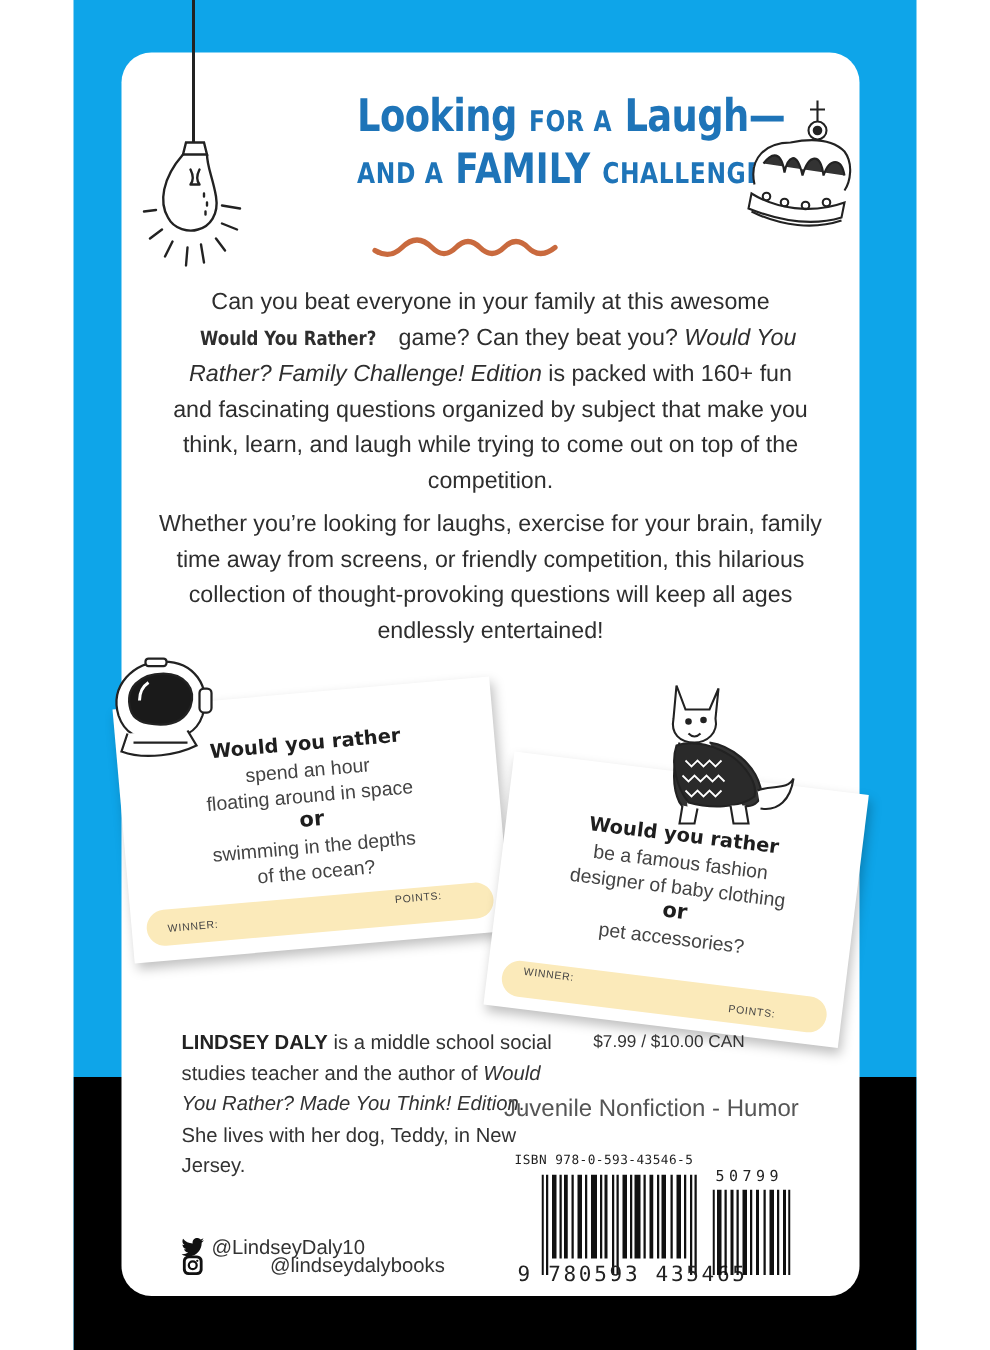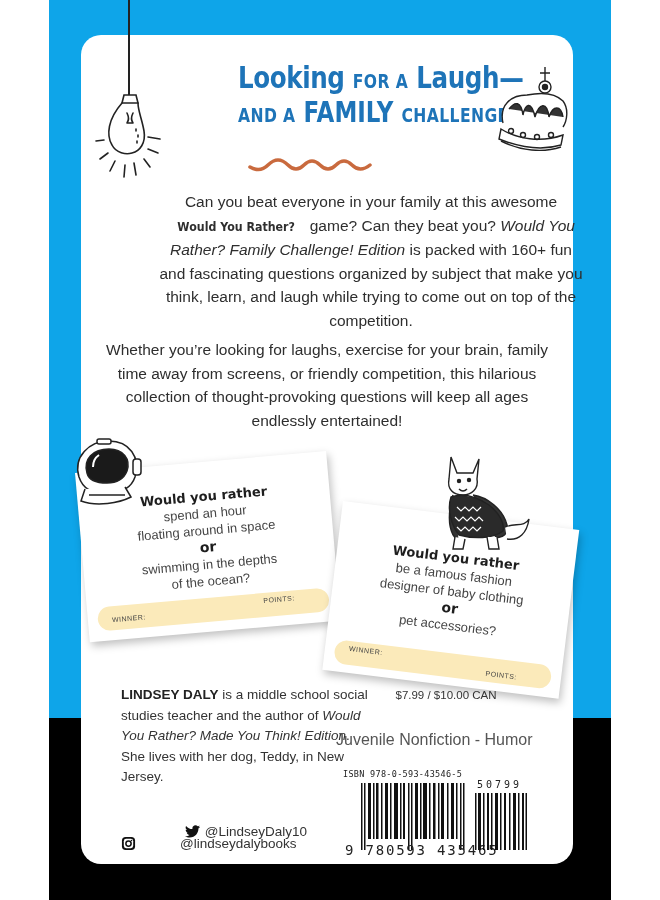--- a/index.html
+++ b/index.html
@@ -42,21 +42,21 @@
   .qcard-right .scorebar .winner { top: 4px; }
   .qcard-right .scorebar .points { top: 12px; }
 
   .helmet { position: absolute; left: 30px; top: 394px; }
   .dog { position: absolute; left: 360px; top: 418px; }
 
   .bio { position: absolute; left: 40px; top: 650px; width: 250px; font-family: "Liberation Sans", sans-serif; font-size: 13.5px; line-height: 20.5px; color: #333; }
   .bio b { font-weight: bold; color: #222; }
   .social { position: absolute; left: 40px; width: 250px; font-family: "Liberation Sans", sans-serif; font-size: 13.5px; color: #333; display: flex; align-items: center; gap: 5px; }
   .social-ig { top: 801px; gap: 44px; }
-  .social-tw { top: 789px; justify-content: center; }
+  .social-tw { top: 789px; }
 
   .price { position: absolute; left: 255px; top: 654px; width: 220px; text-align: center; font-family: "Liberation Sans", sans-serif; font-size: 11.5px; color: #333; }
   .genre { position: absolute; left: 255px; top: 696px; width: 220px; text-align: left; font-family: "Liberation Sans", sans-serif; font-size: 16px; color: #555; }
   .isbn-label { position: absolute; left: 262px; top: 734px; font-family: "DejaVu Sans Mono", monospace; font-size: 8.5px; color: #222; letter-spacing: 0.3px; }
   .barcode-main { position: absolute; left: 280px; top: 748px; width: 104px; height: 67px; }
   .barcode-add { position: absolute; left: 394px; top: 758px; width: 52px; height: 57px; }
   .barcode-digits { position: absolute; left: 264px; top: 804px; font-family: "DejaVu Sans Mono", monospace; font-size: 14px; color: #222; letter-spacing: 1.8px; background: transparent; }
   .addon-digits { position: absolute; left: 396px; top: 744px; font-family: "DejaVu Sans Mono", monospace; font-size: 10px; color: #222; letter-spacing: 3px; }
 </style>
 </head>
@@ -104,21 +104,21 @@
           <circle cx="40" cy="72" r="2.5"></circle>
           <circle cx="54" cy="70" r="2.5"></circle>
         <path d="M4 76 C24 86 46 88 64 82"></path>
       </g>
     </svg>
 
     <svg class="squiggle" width="130" height="22" viewBox="0 0 130 22">
       <path d="M4 14 Q14 20 22 12 Q32 2 42 12 Q50 20 58 12 Q66 4 74 12 Q82 20 90 12 Q98 4 106 12 Q114 20 124 12" fill="none" stroke="#c96a3e" stroke-width="3.5" stroke-linecap="round"></path>
     </svg>
 
-    <div class="para para1" style="padding:0 30px;margin-left:44px;">
+    <div class="para para1" style="padding:0 30px;">
       <span>Can you beat everyone in your family at this awesome</span><br>
       <span class="bold-title">Would You Rather?</span><span> game? Can they beat you? </span><i>Would You Rather? Family Challenge! Edition</i><span> is packed with 160+ fun and fascinating questions organized by subject that make you think, learn, and laugh while trying to come out on top of the competition.</span>
     </div>
 
     <div class="para para2" style="padding:0 22px;">Whether you’re looking for laughs, exercise for your brain, family time away from screens, or friendly competition, this hilarious collection of thought-provoking questions will keep all ages endlessly entertained!</div>
 
     <div class="qcard qcard-left">
       <div class="q-text" style="top:26px;">
         <span class="q-head">Would you rather</span>
         <span style="display:block;">spend an hour</span>

